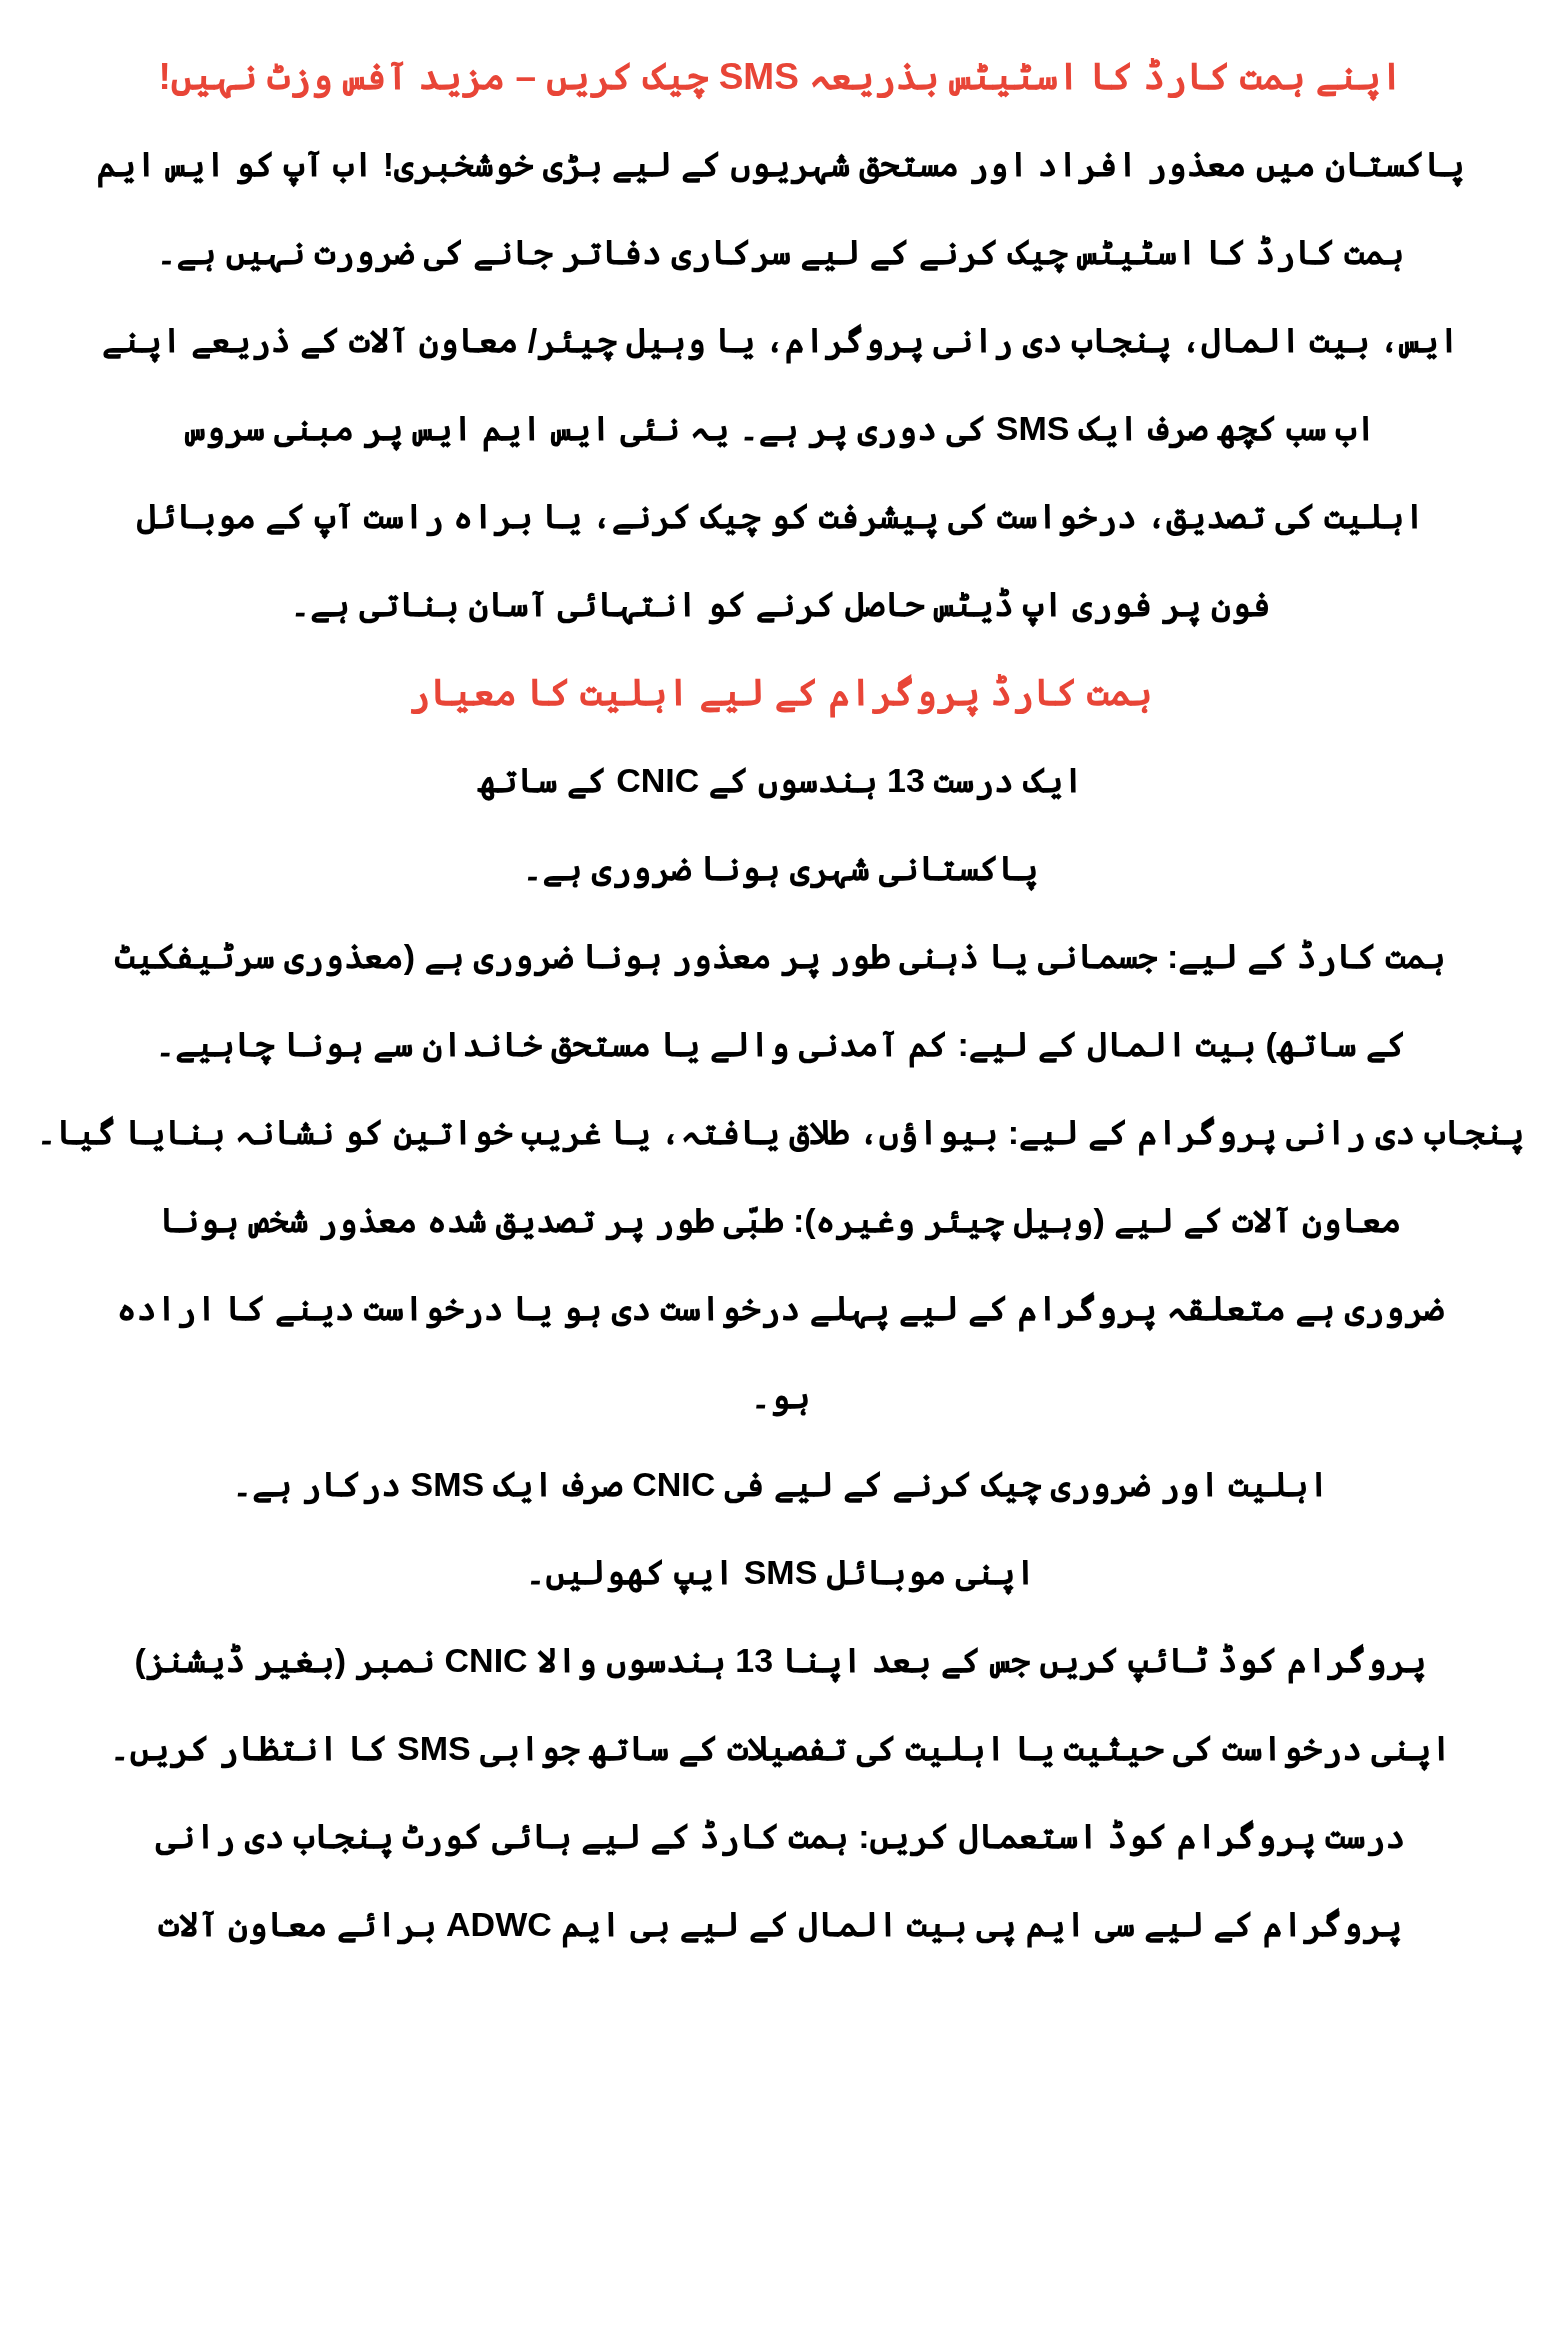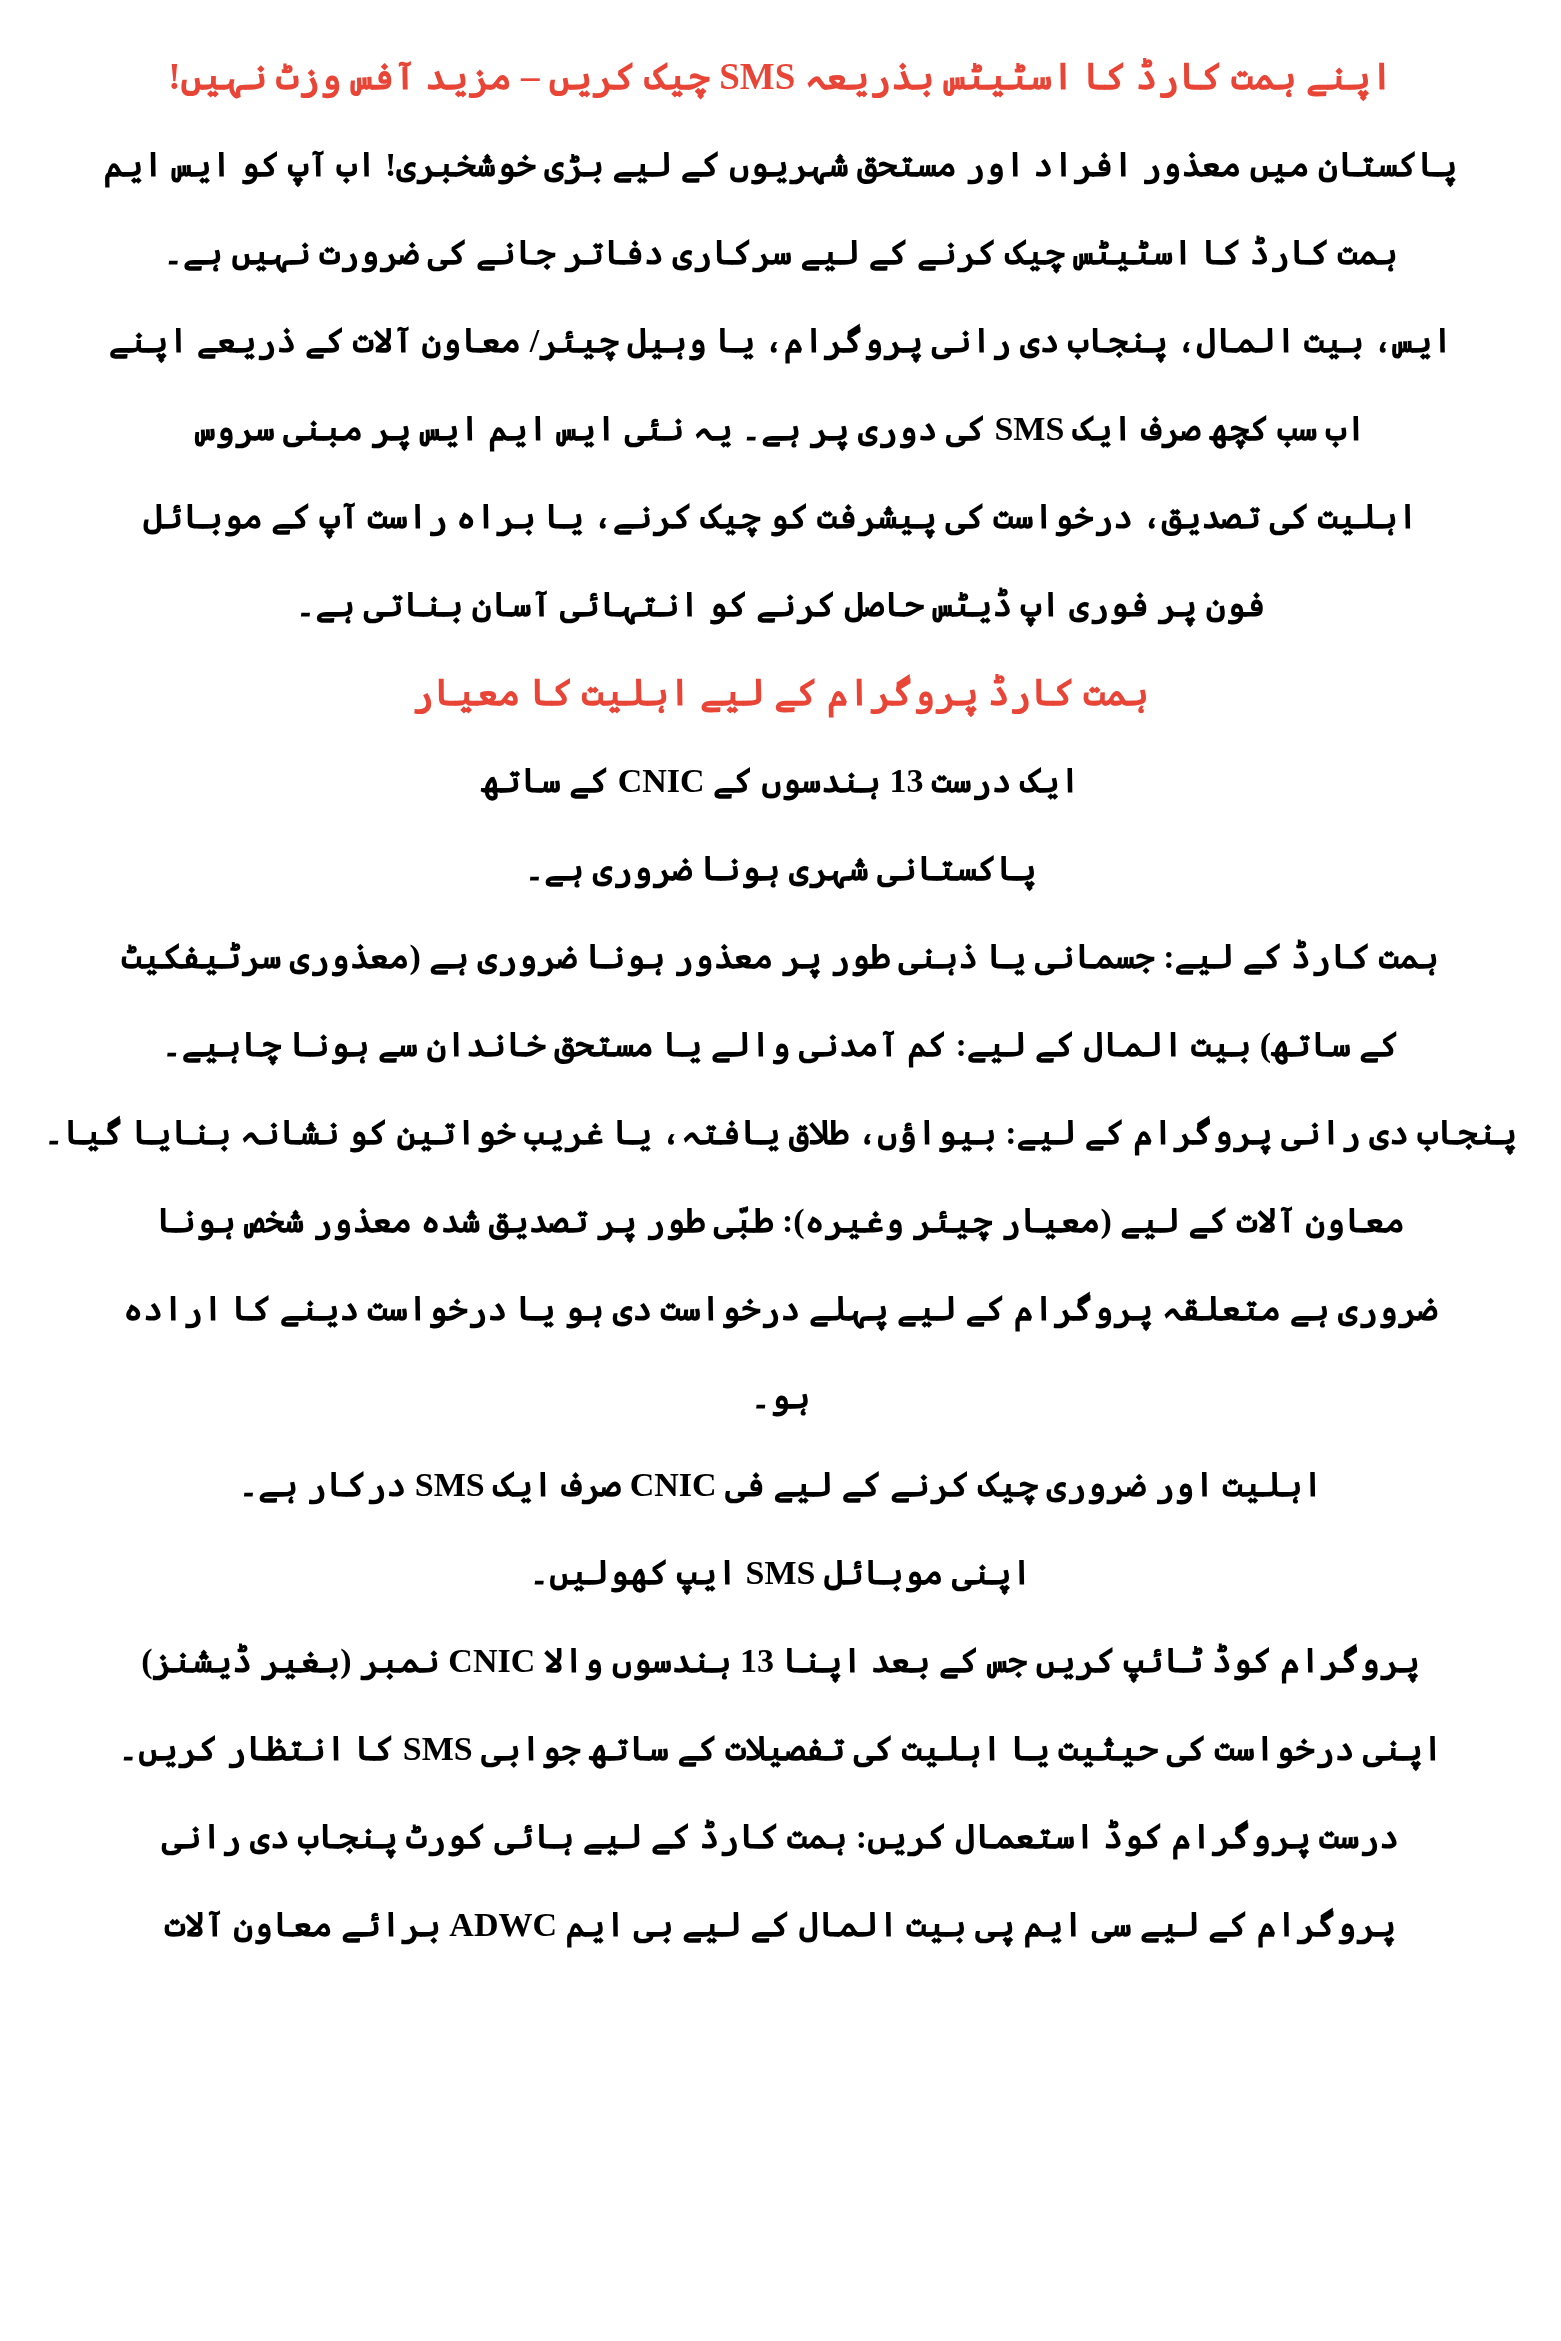--- a/index.html
+++ b/index.html
@@ -18,21 +18,21 @@
     box-sizing: border-box;
     padding-top: 32px;
     background: #ffffff;
     direction: rtl;
   }
   .line {
     height: 88px;
     display: flex;
     align-items: center;
     justify-content: center;
-    font-family: Liberation Serif, serif;
+    font-family: Liberation Sans, sans-serif;
     font-weight: bold;
     font-size: 34px;
     color: #000000;
     white-space: nowrap;
     direction: rtl;
     unicode-bidi: plaintext;
     text-align: center;
   }
   .line.heading {
     color: var(--accent, #e84537);
@@ -50,21 +50,21 @@
       <div class="line body">ایس، بیت المال، پنجاب دی رانی پروگرام، یا وہیل چیئر/ معاون آلات کے ذریعے اپنے</div>
       <div class="line body">اب سب کچھ صرف ایک SMS کی دوری پر ہے۔ یہ نئی ایس ایم ایس پر مبنی سروس</div>
       <div class="line body">اہلیت کی تصدیق، درخواست کی پیشرفت کو چیک کرنے، یا براہ راست آپ کے موبائل</div>
       <div class="line body">فون پر فوری اپ ڈیٹس حاصل کرنے کو انتہائی آسان بناتی ہے۔</div>
       <div class="line heading">ہمت کارڈ پروگرام کے لیے اہلیت کا معیار</div>
       <div class="line body">ایک درست 13 ہندسوں کے CNIC کے ساتھ</div>
       <div class="line body">پاکستانی شہری ہونا ضروری ہے۔</div>
       <div class="line body">ہمت کارڈ کے لیے: جسمانی یا ذہنی طور پر معذور ہونا ضروری ہے (معذوری سرٹیفکیٹ</div>
       <div class="line body">کے ساتھ) بیت المال کے لیے: کم آمدنی والے یا مستحق خاندان سے ہونا چاہیے۔</div>
       <div class="line body">پنجاب دی رانی پروگرام کے لیے: بیواؤں، طلاق یافتہ، یا غریب خواتین کو نشانہ بنایا گیا۔</div>
-      <div class="line body">معاون آلات کے لیے (معیار چیئر وغیرہ): طبّی طور پر تصدیق شدہ معذور شخص ہونا</div>
+      <div class="line body">معاون آلات کے لیے (وہیل چیئر وغیرہ): طبّی طور پر تصدیق شدہ معذور شخص ہونا</div>
       <div class="line body">ضروری ہے متعلقہ پروگرام کے لیے پہلے درخواست دی ہو یا درخواست دینے کا ارادہ</div>
       <div class="line body">ہو۔</div>
       <div class="line body">اہلیت اور ضروری چیک کرنے کے لیے فی CNIC صرف ایک SMS درکار ہے۔</div>
       <div class="line body">اپنی موبائل SMS ایپ کھولیں۔</div>
       <div class="line body">پروگرام کوڈ ٹائپ کریں جس کے بعد اپنا 13 ہندسوں والا CNIC نمبر (بغیر ڈیشنز)</div>
       <div class="line body">اپنی درخواست کی حیثیت یا اہلیت کی تفصیلات کے ساتھ جوابی SMS کا انتظار کریں۔</div>
       <div class="line body">درست پروگرام کوڈ استعمال کریں: ہمت کارڈ کے لیے ہائی کورٹ پنجاب دی رانی</div>
       <div class="line body">پروگرام کے لیے سی ایم پی بیت المال کے لیے بی ایم ADWC برائے معاون آلات</div>
     </div>
 </div>

